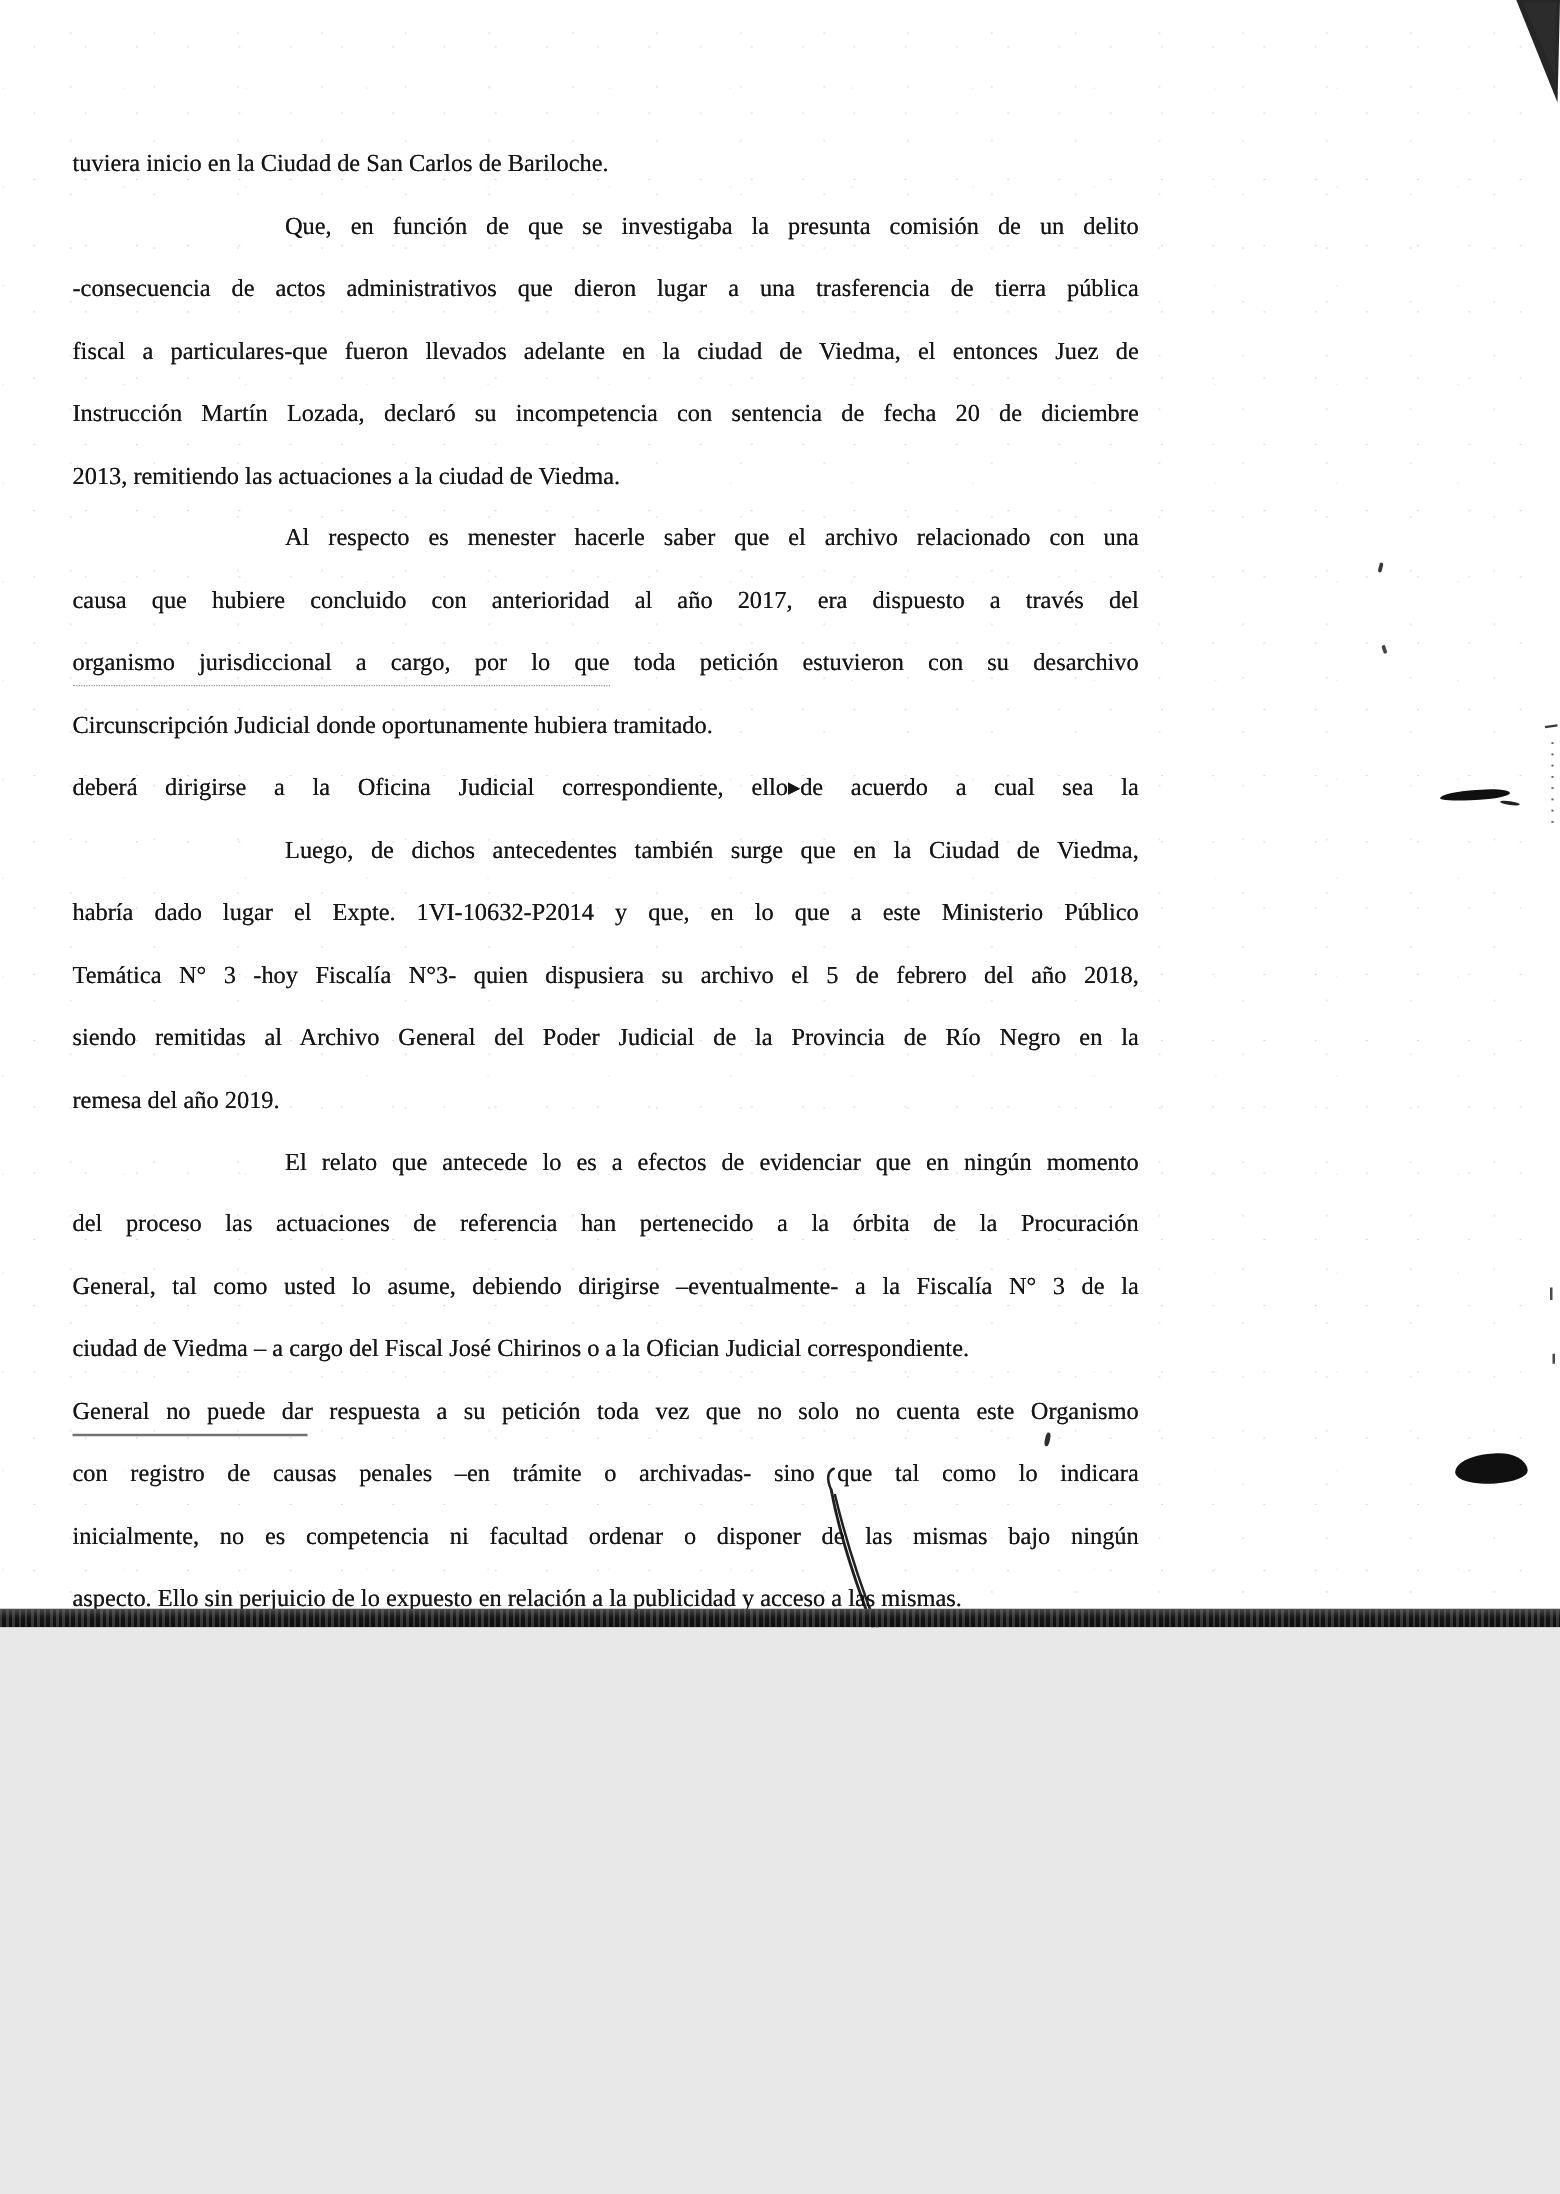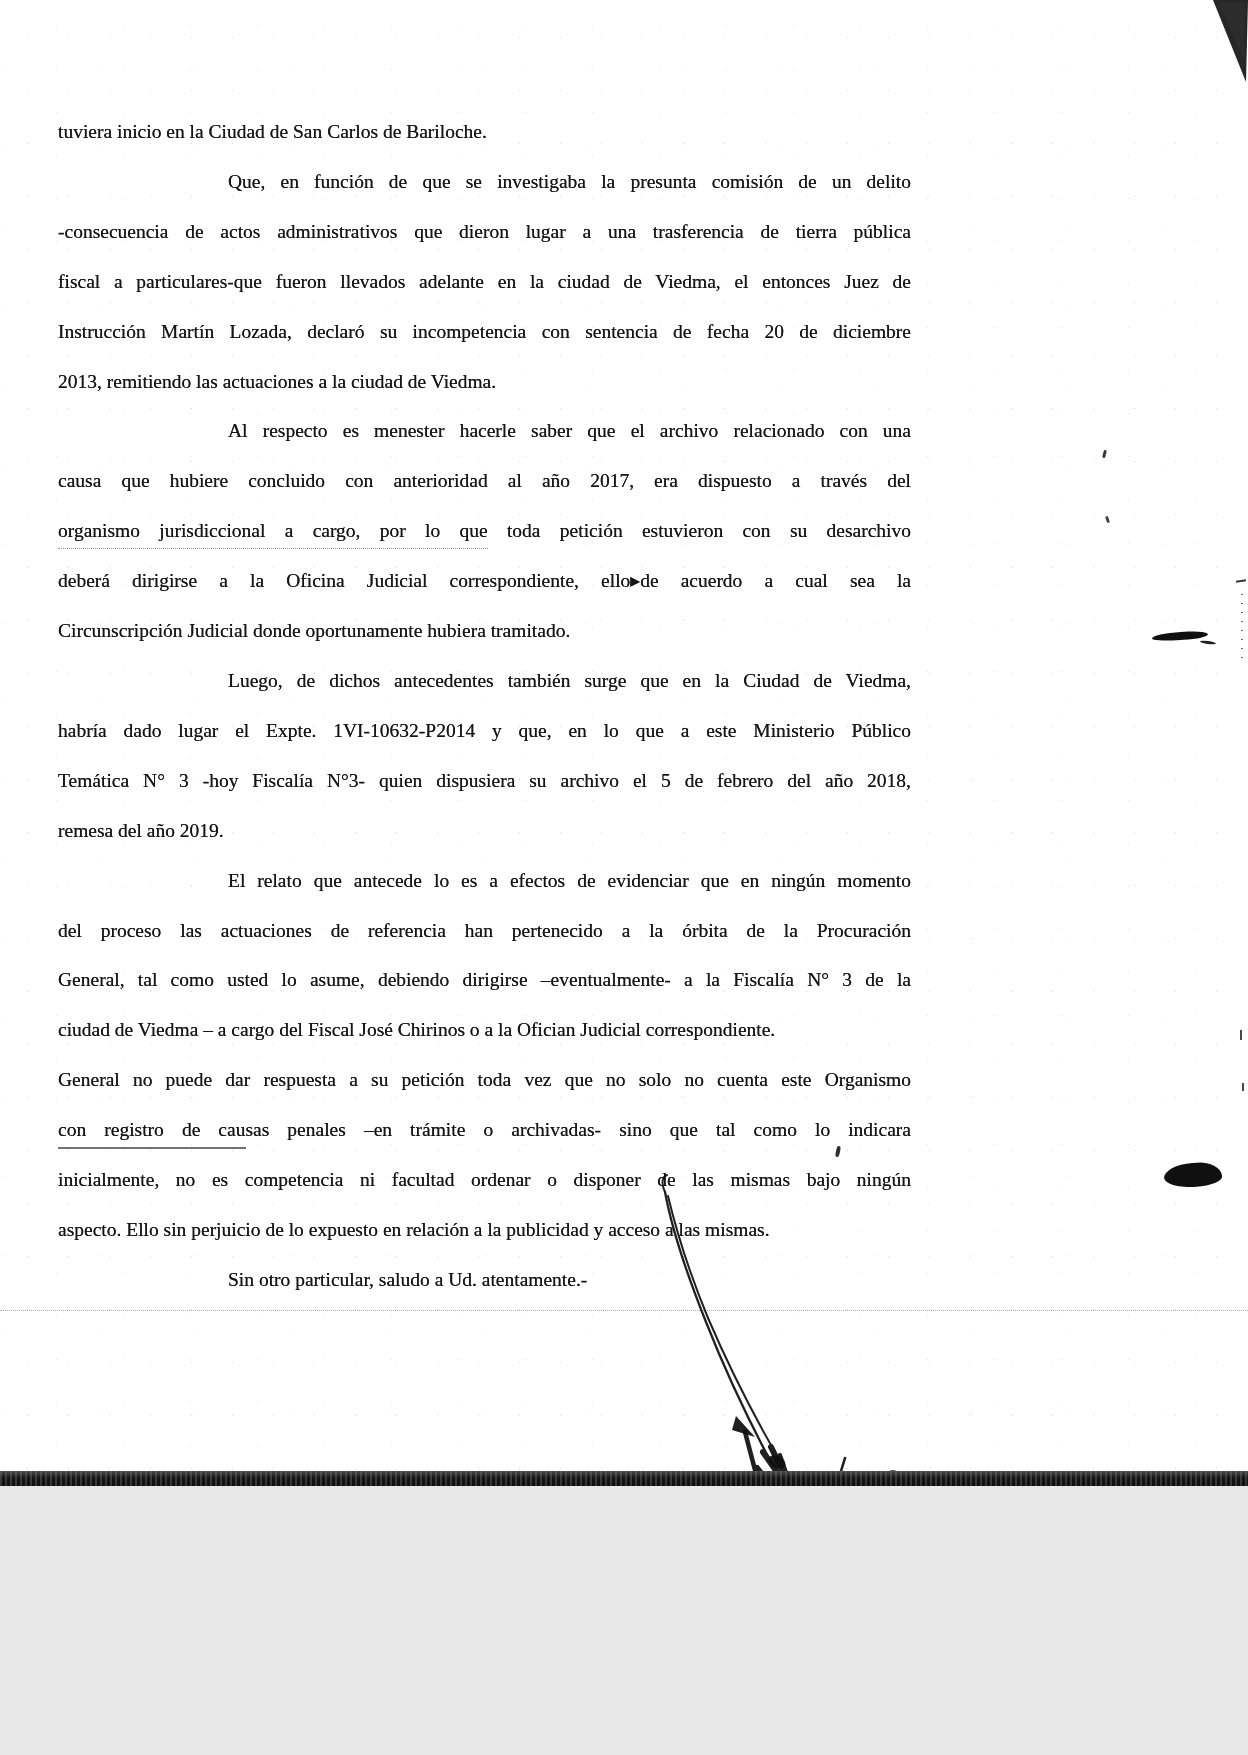--- a/index.html
+++ b/index.html
@@ -1,18 +1,18 @@
 <!DOCTYPE html>
 <html><head>
 <meta charset="utf-8">
 <style>
   html,body{margin:0;padding:0;background:#e8e8e8;}
   .page{
     position:relative;
-    width:1248px;height:1486px;
+    width:1248px;height:1302px;
     margin:0 auto;
     background-color:#ffffff;
     background-image:
       radial-gradient(circle, rgba(0,0,0,.16) .6px, transparent .9px),
       radial-gradient(circle, rgba(0,0,0,.11) .5px, transparent .8px),
       radial-gradient(circle, rgba(0,0,0,.08) .6px, transparent .9px);
     background-size:41px 53px, 67px 43px, 97px 79px;
     background-position:7px 11px, 23px 5px, 51px 31px;
     overflow:hidden;
     font-family:"Liberation Serif", serif;
@@ -84,25 +84,26 @@
   <div class="doc-body">
       <div class="line">tuviera inicio en la Ciudad de San Carlos de Bariloche.</div>
       <div class="line just indent">Que, en función de que se investigaba la presunta comisión de un delito</div>
       <div class="line just">-consecuencia de actos administrativos que dieron lugar a una trasferencia de tierra pública</div>
       <div class="line just">fiscal a particulares-que fueron llevados adelante en la ciudad de Viedma, el entonces Juez de</div>
       <div class="line just">Instrucción Martín Lozada, declaró su incompetencia con sentencia de fecha 20 de diciembre</div>
       <div class="line">2013, remitiendo las actuaciones a la ciudad de Viedma.</div>
       <div class="line just indent">Al respecto es menester hacerle saber que el archivo relacionado con una</div>
       <div class="line just">causa que hubiere concluido con anterioridad al año 2017, era dispuesto a través del</div>
       <div class="line just">organismo jurisdiccional a cargo, por lo que toda petición estuvieron con su desarchivo</div>
+      <div class="line">Circunscripción Judicial donde oportunamente hubiera tramitado.</div>
       <div class="line just">deberá dirigirse a la Oficina Judicial correspondiente, ello▸de acuerdo a cual sea la</div>
-      <div class="line">Circunscripción Judicial donde oportunamente hubiera tramitado.</div>
       <div class="line just indent">Luego, de dichos antecedentes también surge que en la Ciudad de Viedma,</div>
       <div class="line just">habría dado lugar el Expte. 1VI-10632-P2014 y que, en lo que a este Ministerio Público</div>
       <div class="line just">Temática N° 3 -hoy Fiscalía N°3- quien dispusiera su archivo el 5 de febrero del año 2018,</div>
+      <div class="line just">siendo remitidas al Archivo General del Poder Judicial de la Provincia de Río Negro en la</div>
       <div class="line">remesa del año 2019.</div>
       <div class="line just indent">El relato que antecede lo es a efectos de evidenciar que en ningún momento</div>
       <div class="line just">del proceso las actuaciones de referencia han pertenecido a la órbita de la Procuración</div>
       <div class="line just">General, tal como usted lo asume, debiendo dirigirse –eventualmente- a la Fiscalía N° 3 de la</div>
       <div class="line">ciudad de Viedma – a cargo del Fiscal  José Chirinos o a la Ofician Judicial correspondiente.</div>
       <div class="line just">General no puede dar respuesta a su petición toda vez que no solo no cuenta este Organismo</div>
       <div class="line just">con registro de causas penales –en trámite o archivadas- sino que tal como lo indicara</div>
       <div class="line just">inicialmente, no es competencia ni facultad ordenar o disponer de las mismas bajo ningún</div>
       <div class="line">aspecto. Ello sin perjuicio de lo expuesto en relación a la publicidad y acceso a las mismas.</div>
       <div class="line indent">Sin otro particular, saludo a Ud. atentamente.-</div>

